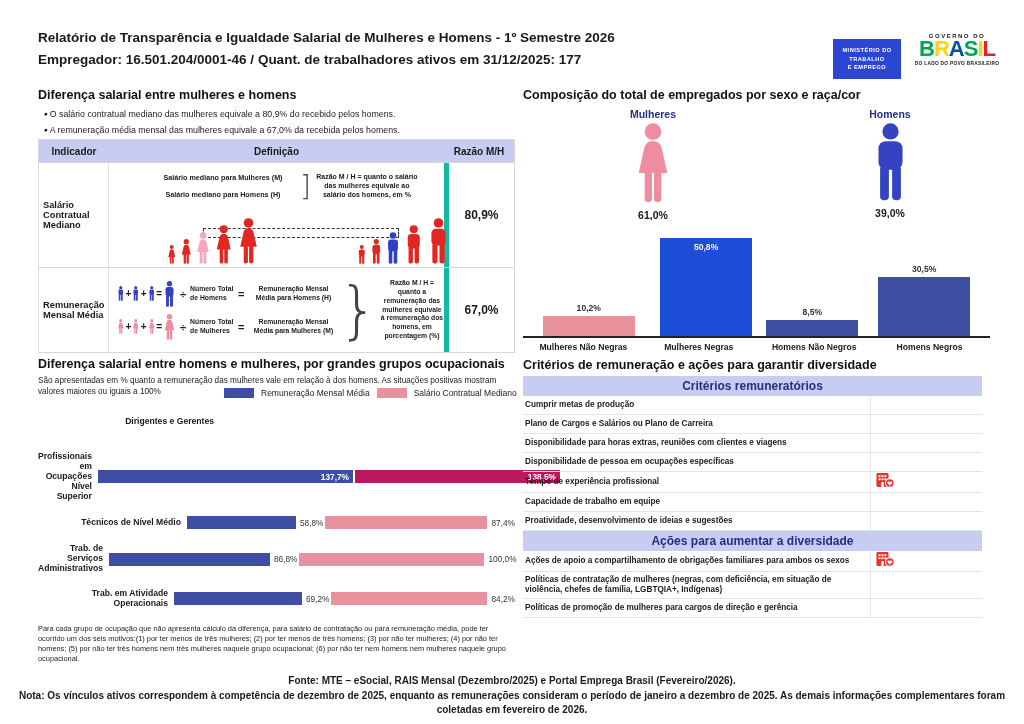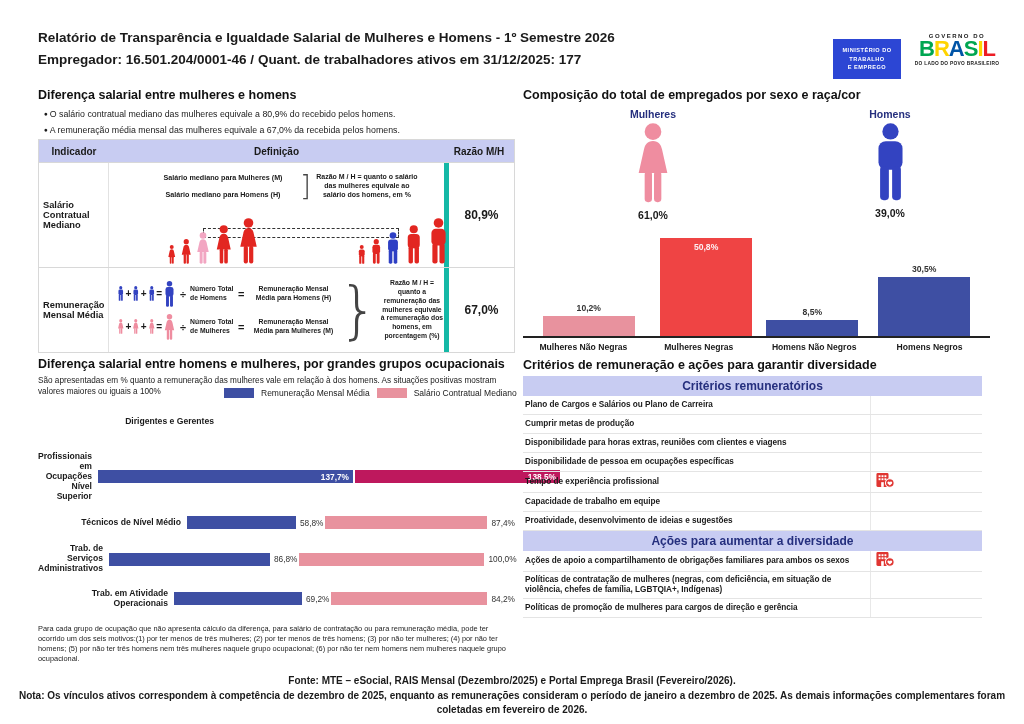--- a/index.html
+++ b/index.html
@@ -333,21 +333,21 @@
         <use href="#sym-man"></use>
       </svg>
     <div class="ppct">39,0%</div>
   </div>
   <div class="comp-chart">
       <div class="comp-col">
         <div class="comp-val">10,2%</div>
         <div class="comp-bar" style="height: 20px; background: rgb(232, 146, 158);"></div>
       </div>
       <div class="comp-col">
-        <div class="comp-bar" style="height: 98px; background: #ef4444; margin-left: 11px;">
+        <div class="comp-bar" style="height: 98px; background: #1d4ed8; margin-left: 11px;">
           <div class="comp-val inside">50,8%</div>
         </div>
       </div>
       <div class="comp-col">
         <div class="comp-val">8,5%</div>
         <div class="comp-bar" style="height: 16px; background: rgb(62, 79, 163);"></div>
       </div>
       <div class="comp-col">
         <div class="comp-val">30,5%</div>
         <div class="comp-bar" style="height: 59px; background: rgb(62, 79, 163);"></div>
@@ -357,25 +357,25 @@
       <div class="comp-cat">Mulheres Não Negras</div>
       <div class="comp-cat">Mulheres Negras</div>
       <div class="comp-cat">Homens Não Negros</div>
       <div class="comp-cat">Homens Negros</div>
     </div>
 
   <div class="sec-title" style="left:523px; top:358px;">Critérios de remuneração e ações para garantir diversidade</div>
   <div class="crit-tbl">
       <div class="crit-band">Critérios remuneratórios</div>
       <div class="crit-row">
+        <div class="crit-label">Cumprir metas de produção</div>
+        <div class="crit-marker"></div>
+      </div>
+      <div class="crit-row">
         <div class="crit-label">Plano de Cargos e Salários ou Plano de Carreira</div>
-        <div class="crit-marker"></div>
-      </div>
-      <div class="crit-row">
-        <div class="crit-label">Cumprir metas de produção</div>
         <div class="crit-marker"></div>
       </div>
       <div class="crit-row">
         <div class="crit-label">Disponibilidade para horas extras, reuniões com clientes e viagens</div>
         <div class="crit-marker"></div>
       </div>
       <div class="crit-row">
         <div class="crit-label">Disponibilidade de pessoa em ocupações específicas</div>
         <div class="crit-marker"></div>
       </div>

